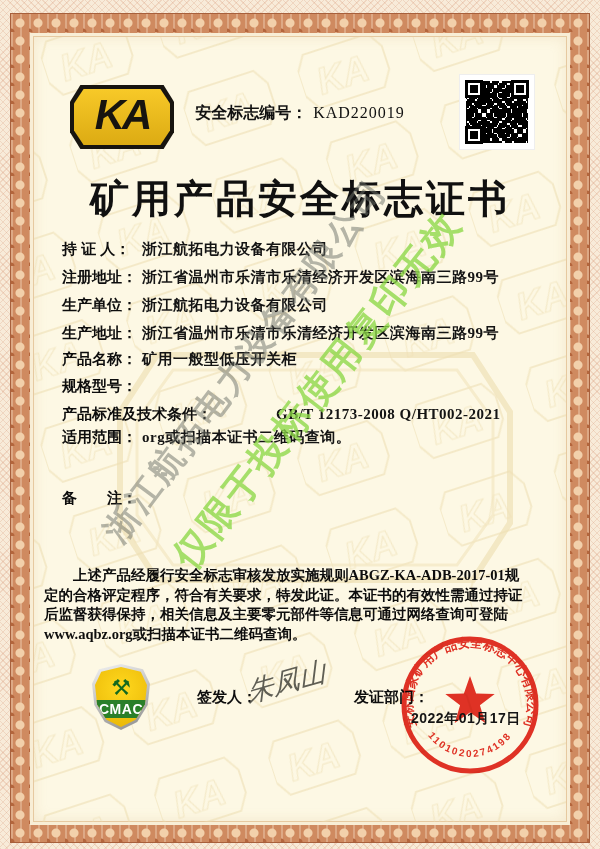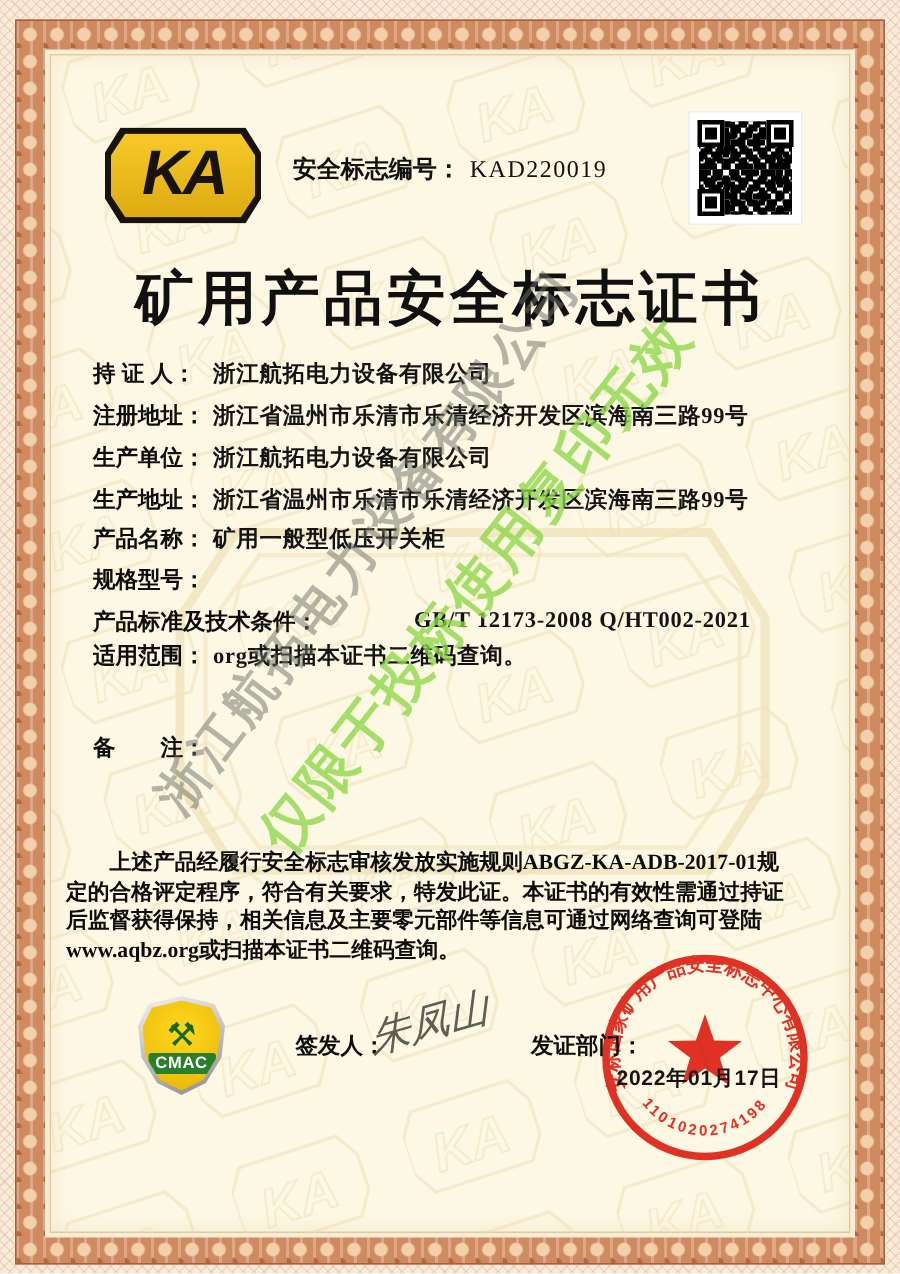--- a/index.html
+++ b/index.html
@@ -57,21 +57,21 @@
     font-size:14.5px;font-weight:700;line-height:19.5px;color:#0d0d0d;text-indent:2em;
     font-family:"Liberation Serif",serif;}
   
   .shield{position:absolute;left:92px;top:664px;width:58px;height:66px;z-index:3;
     background:linear-gradient(160deg,#f2f2f2,#8c8c8c);
     clip-path:polygon(50% 0,88% 8%,100% 30%,96% 62%,78% 88%,50% 100%,22% 88%,4% 62%,0 30%,12% 8%);}
   .shield-in{position:absolute;inset:3px;display:flex;flex-direction:column;align-items:center;justify-content:center;gap:1px;
     background:radial-gradient(circle at 50% 35%,#ffd81e,#e7b303);
     clip-path:polygon(50% 0,88% 8%,100% 30%,96% 62%,78% 88%,50% 100%,22% 88%,4% 62%,0 30%,12% 8%);}
   .shield-glyph{font-size:22px;line-height:22px;color:#14691f;}
-  .shield-txt{background:#2a7f2a;color:#fff;font-size:11px;font-weight:700;padding:1px 5px;border-radius:2px;letter-spacing:.5px;}
+  .shield-txt{background:#2a7f2a;color:#fff;font-size:14px;font-weight:700;padding:1px 5px;border-radius:2px;letter-spacing:.5px;}
   .signer{position:absolute;left:197px;top:688px;font-size:15px;font-weight:700;color:#0d0d0d;z-index:3;}
   .dept{position:absolute;left:326px;top:688px;font-size:15px;font-weight:700;color:#0d0d0d;z-index:3;margin-left:28px;}
   .signature{position:absolute;left:246px;top:664px;z-index:4;font-family:"Liberation Serif",serif;
     font-size:27px;font-style:italic;color:#44443c;opacity:.85;transform:rotate(-16deg) skewX(-10deg);}
   
   .wm{position:absolute;white-space:nowrap;transform-origin:0 50%;z-index:5;pointer-events:none;}
   .wm-gray{left:112px;top:515px;font-size:34px;letter-spacing:3px;color:rgba(108,112,104,.5);transform:rotate(-53deg);font-weight:600;}
   .wm-green{left:182px;top:538px;font-size:38px;letter-spacing:2px;font-weight:800;color:rgba(140,215,70,.78);transform:rotate(-52deg);z-index:6;}
   
   .seal{position:absolute;left:395px;top:630px;width:150px;height:150px;z-index:7;opacity:.93;mix-blend-mode:multiply;}

